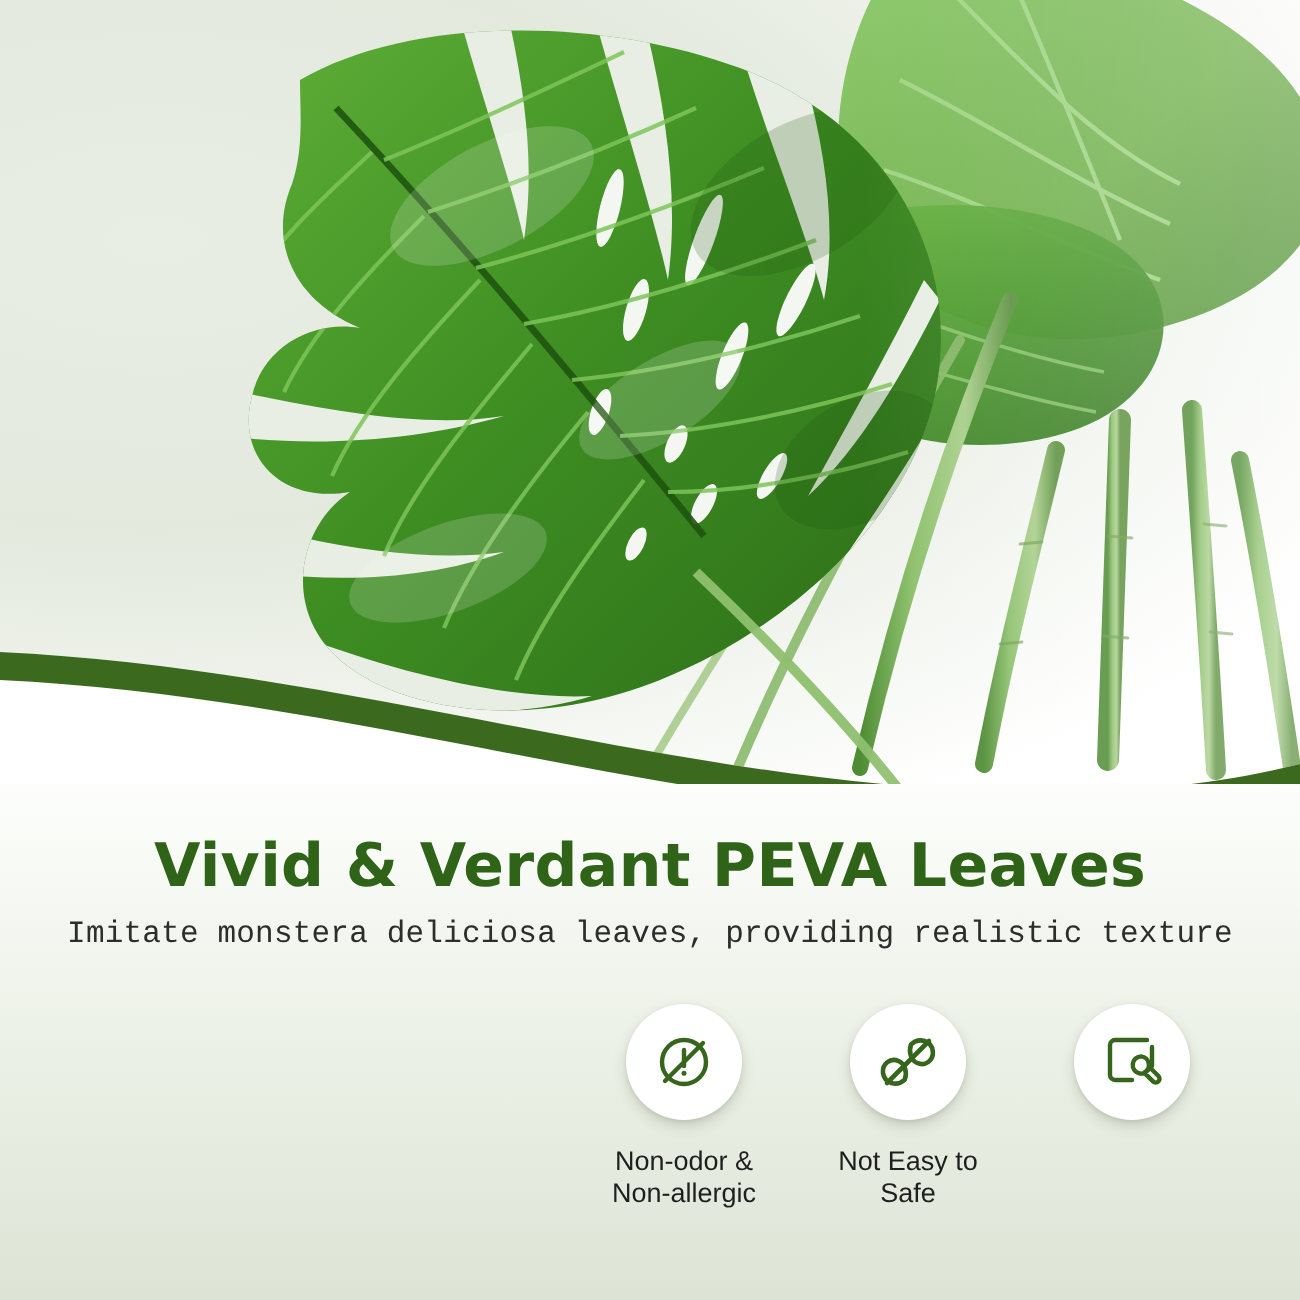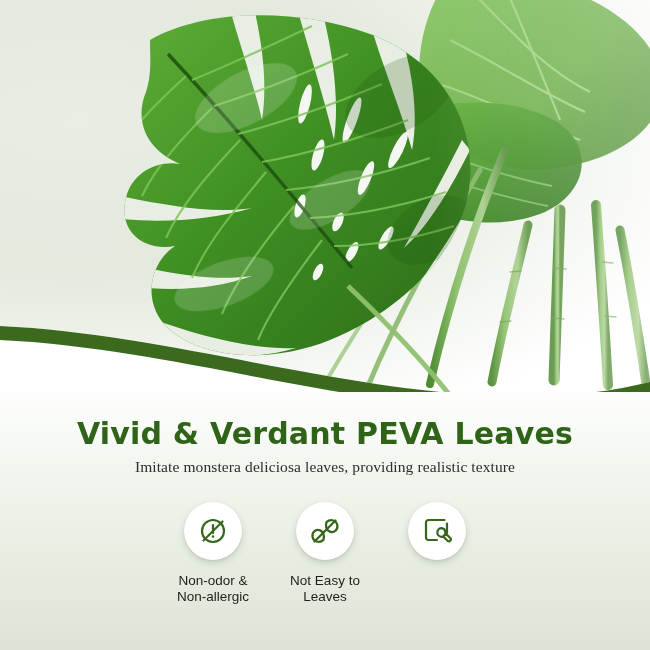--- a/index.html
+++ b/index.html
@@ -35,28 +35,28 @@
 
   #headline{
     position:absolute;left:0;top:24px;width:650px;text-align:center;
     font-size:30px;font-weight:bold;letter-spacing:0.2px;
     color:#2f6418;
     font-family:"DejaVu Sans","Liberation Sans",sans-serif;
   }
   #subhead{
     position:absolute;left:0;top:66px;width:650px;text-align:center;
     font-size:15.5px;color:#2d2d2d;letter-spacing:0.1px;
-    font-family:Liberation Serif, serif;
+    font-family:Liberation Mono, monospace;
   }
 
   
   #features{
     position:absolute;left:0;top:110px;width:650px;
-    display:flex;justify-content:center;align-items:flex-start;
-    padding:0 16px;box-sizing:border-box;
+    display:flex;justify-content:flex-end;align-items:flex-start;
+    padding:0 28px;box-sizing:border-box;
   }
   .feat{
     width:112px;display:flex;flex-direction:column;align-items:center;
   }
   .bubble{
     width:58px;height:58px;border-radius:50%;
     background:#ffffff;
     display:flex;align-items:center;justify-content:center;
     box-shadow:0 3px 7px rgba(70,88,60,0.20), 0 1px 2px rgba(70,88,60,0.12);
   }
@@ -254,21 +254,21 @@
             <path d="M18.5 8.2 C22.5 4.4,28.8 6.4,29.4 11.6
                      C29.9 16,25.8 19.2,21.8 17.6
                      C18.4 16.2,17.2 12,18.5 8.2 Z"></path>
             <path d="M15.4 25.8 C11.4 29.6,5.1 27.6,4.5 22.4
                      C4 18,8.1 14.8,12.1 16.4
                      C15.5 17.8,16.7 22,15.4 25.8 Z"></path>
             <line x1="6.5" y1="27.5" x2="27.5" y2="6.5"></line>
           </svg>
         </div>
         <div class="feat-label">Not Easy to
-Leaves</div>
+Safe</div>
       </div>
 
       <div class="feat">
         <div class="bubble">
           <svg width="34" height="34" viewBox="0 0 34 34" fill="none" stroke="#36661c" stroke-width="2.2" stroke-linecap="round" stroke-linejoin="round">
             <path d="M24.5 6 H8.5 A2.5 2.5 0 0 0 6 8.5 V23.5
                      A2.5 2.5 0 0 0 8.5 26 H17"></path>
             <path d="M27 9.5 V19"></path>
             <path d="M21.6 14.2 a4.3 4.3 0 1 0 4.2 5.4
                      l4.4 4.4 a1.9 1.9 0 0 1 -2.7 2.7

